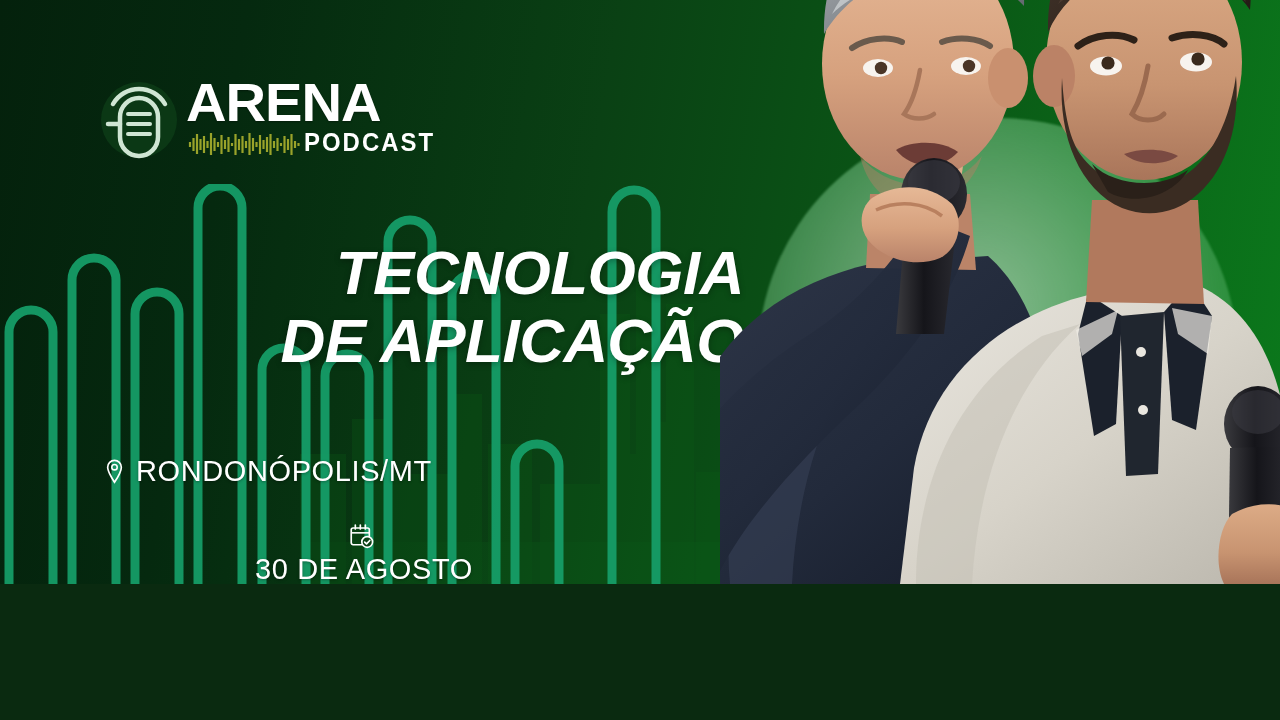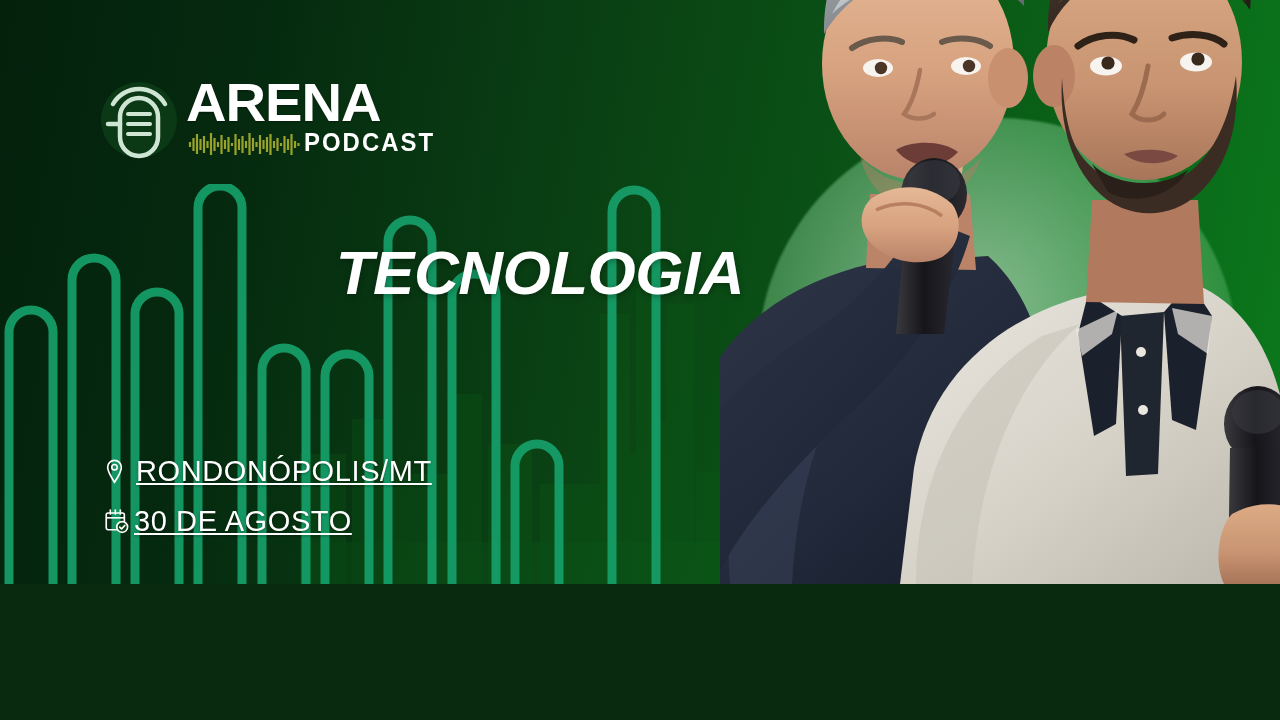--- a/index.html
+++ b/index.html
@@ -53,27 +53,26 @@
     font-size:62px; font-weight:bold; font-style:italic; color:#ffffff;
     line-height:1.09; letter-spacing:-0.5px;
     text-shadow:0 2px 6px rgba(0,0,0,.30);
     text-align:right;
   }
   .headline span { display:block; white-space:nowrap; }
 
   
   .meta { position:absolute; left:104px; top:447px; width:520px; }
   .meta-row { display:flex; align-items:center; height:48px; }
-  .meta-row + .meta-row { margin-top:2px; }
+  .meta-row + .meta-row { margin-top:24px;flex-direction:column; }
   .meta-ico { width:32px; height:34px; flex:0 0 auto; display:flex; align-items:center; }
   .meta-ico.cal { width:30px; }
   .meta-txt {
     font-size:29px; color:#ffffff; letter-spacing:.6px; white-space:nowrap;
     text-shadow:0 1px 3px rgba(0,0,0,.35);
-    text-decoration:underline;
   }
 
   
   .speakers { position:absolute; right:0; bottom:0; width:560px; height:720px; }
 </style>
 </head>
 <body>
 
 <div id="stage">
 
@@ -171,20 +170,21 @@
             <line x1="110.5" y1="11" x2="110.5" y2="14"></line>
           </g>
         </svg>
         <div class="logo-podcast">PODCAST</div>
       </div>
     </div>
   </div>
 
   <div class="headline">
     <span>TECNOLOGIA</span>
+    <span>DE APLICAÇÃO</span>
   </div>
 
   <div class="meta">
     <div class="meta-row">
       <span class="meta-ico">
         <svg viewBox="0 0 24 30" width="21" height="27">
           <path d="M12 2.2c-4.3 0-7.8 3.5-7.8 7.8 0 5.7 7.8 17.2 7.8 17.2S19.8 15.7 19.8 10c0-4.3-3.5-7.8-7.8-7.8z" fill="none" stroke="#ffffff" stroke-width="1.9"></path>
           <circle cx="12" cy="10" r="3.1" fill="none" stroke="#ffffff" stroke-width="1.8"></circle>
         </svg>
       </span>

